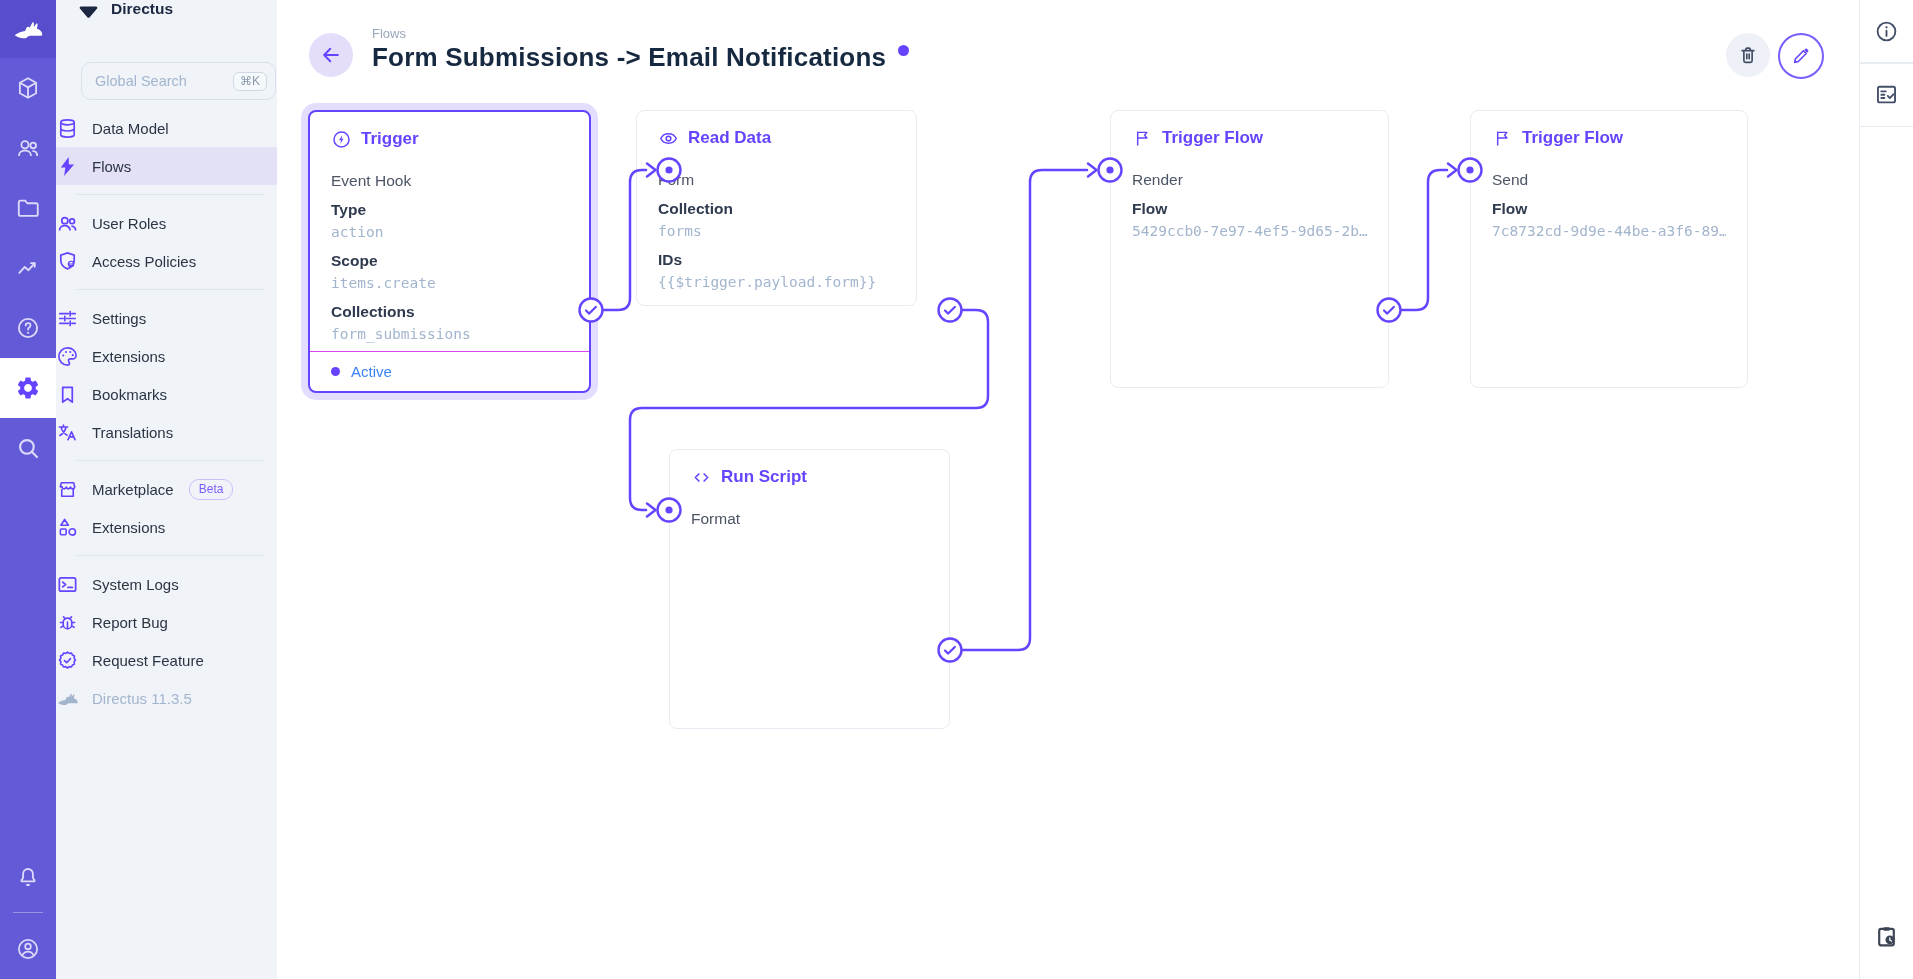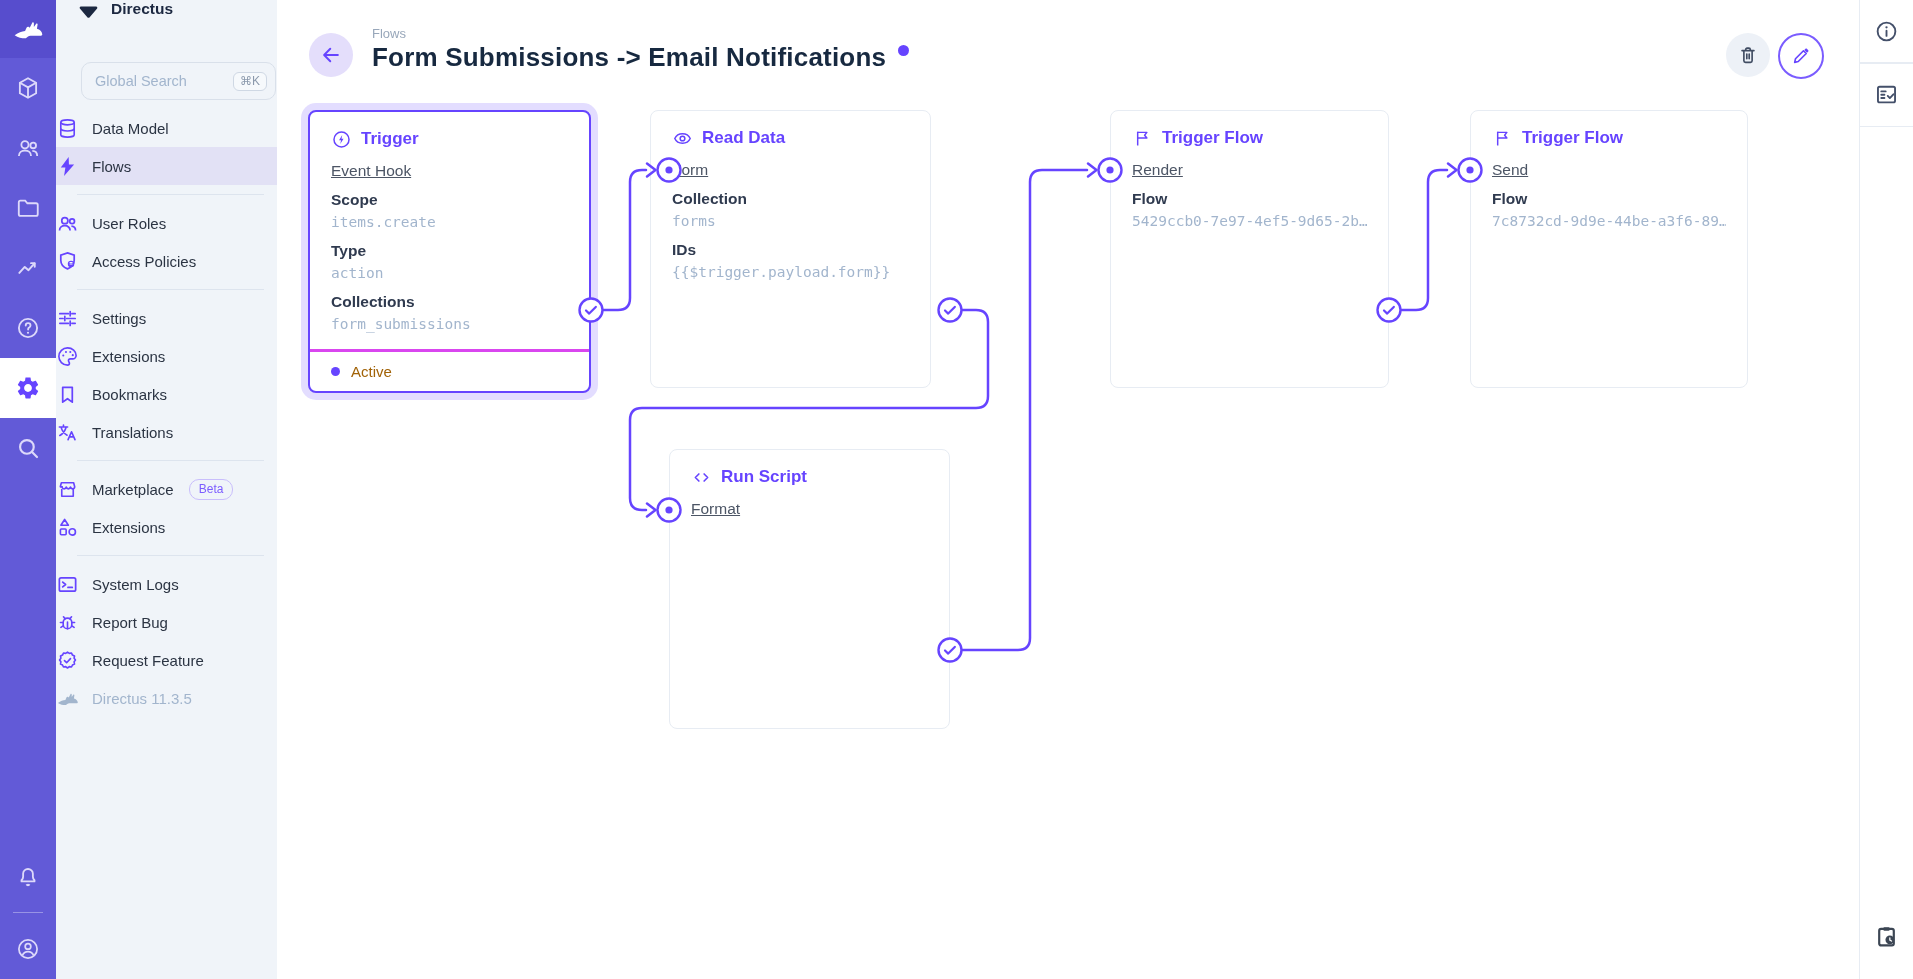--- a/index.html
+++ b/index.html
@@ -59,33 +59,33 @@
   .rb-block svg{width:25px;height:25px;}
   .rb-divider{width:100%;height:1.5px;background:#e7ecf3;flex:0 0 auto;}
   .rb-spacer{flex:1 1 auto;}
   .rb-bottom{margin-bottom:12px;color:#3c4654;}
 
   
   .node{position:absolute;background:#fff;border:1.5px solid #e7ecf3;border-radius:8px;
         padding:15px 21px;box-sizing:border-box;}
   .node-trigger{left:308px;top:110px;width:283px;height:283px;border:2px solid #6644ff;
                 box-shadow:0 0 0 7px rgba(102,68,255,.18);}
-  .node-read{left:650px;top:110px;width:281px;height:278px;}
+  .node-read{left:636px;top:110px;width:281px;height:196px;}
   .node-render{left:1110px;top:110px;width:279px;height:278px;}
   .node-send{left:1470px;top:110px;width:278px;height:278px;}
   .node-script{left:669px;top:449px;width:281px;height:280px;}
   .node-head{display:flex;align-items:center;gap:9px;height:24px;color:#6644ff;font-size:17px;font-weight:700;}
   .node-head svg{width:21px;height:21px;flex:0 0 auto;}
-  .node-name{margin-top:9px;line-height:22px;font-size:15.5px;color:#4c5565;text-decoration:underline;}
+  .node-name{margin-top:19px;line-height:22px;font-size:15.5px;color:#4c5565;}
   .field{margin-top:7px;}
   .f-label{line-height:22px;font-size:15.5px;font-weight:700;color:#2f3a4f;}
   .f-value{line-height:22px;font-size:14.5px;color:#a2b5cd;
            font-family:"DejaVu Sans Mono","Liberation Mono",monospace;white-space:nowrap;overflow:hidden;}
-  .node-status{position:absolute;left:0;right:0;bottom:0;border-top:3px solid #d946ef;
-               padding:11px 21px;display:flex;align-items:center;gap:11px;font-size:15px;color:#a16207;}
+  .node-status{position:absolute;left:0;right:0;bottom:0;border-top:1px solid #d946ef;
+               padding:11px 21px;display:flex;align-items:center;gap:11px;font-size:15px;color:#3b82f6;}
   .status-dot{width:9px;height:9px;border-radius:50%;background:#6644ff;}
 
   .wires{position:absolute;left:0;top:0;width:1913px;height:979px;pointer-events:none;}
 </style>
 </head>
 <body>
 
 <div class="app">
 
   <nav class="module-bar">
@@ -344,26 +344,26 @@
     <div class="node node-trigger">
       <div class="node-head">
         <svg viewBox="0 0 24 24" fill="none" stroke="currentColor" stroke-width="1.7">
             <circle cx="12" cy="12" r="8.6"></circle>
             <path fill="currentColor" stroke="none" d="M12.8 6.9L9.2 12.8h2.3l-.9 4.3 3.7-6h-2.3z"></path>
           </svg>
         <span>Trigger</span>
       </div>
       <div class="node-name">Event Hook</div>
       <div class="field">
+          <div class="f-label">Type</div>
+          <div class="f-value">action</div>
+        </div>
+      <div class="field">
           <div class="f-label">Scope</div>
           <div class="f-value">items.create</div>
-        </div>
-      <div class="field">
-          <div class="f-label">Type</div>
-          <div class="f-value">action</div>
         </div>
       <div class="field">
           <div class="f-label">Collections</div>
           <div class="f-value">form_submissions</div>
         </div>
       <div class="node-status">
         <span class="status-dot"></span>
         <span>Active</span>
       </div>
     </div>

